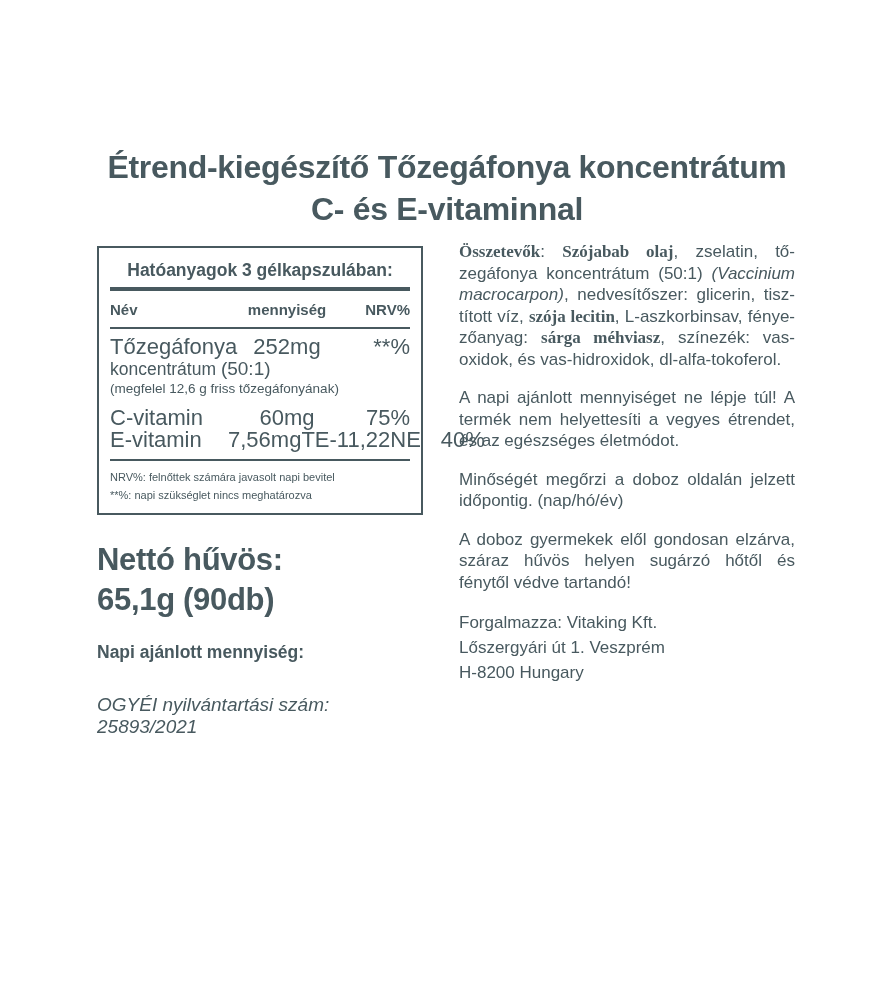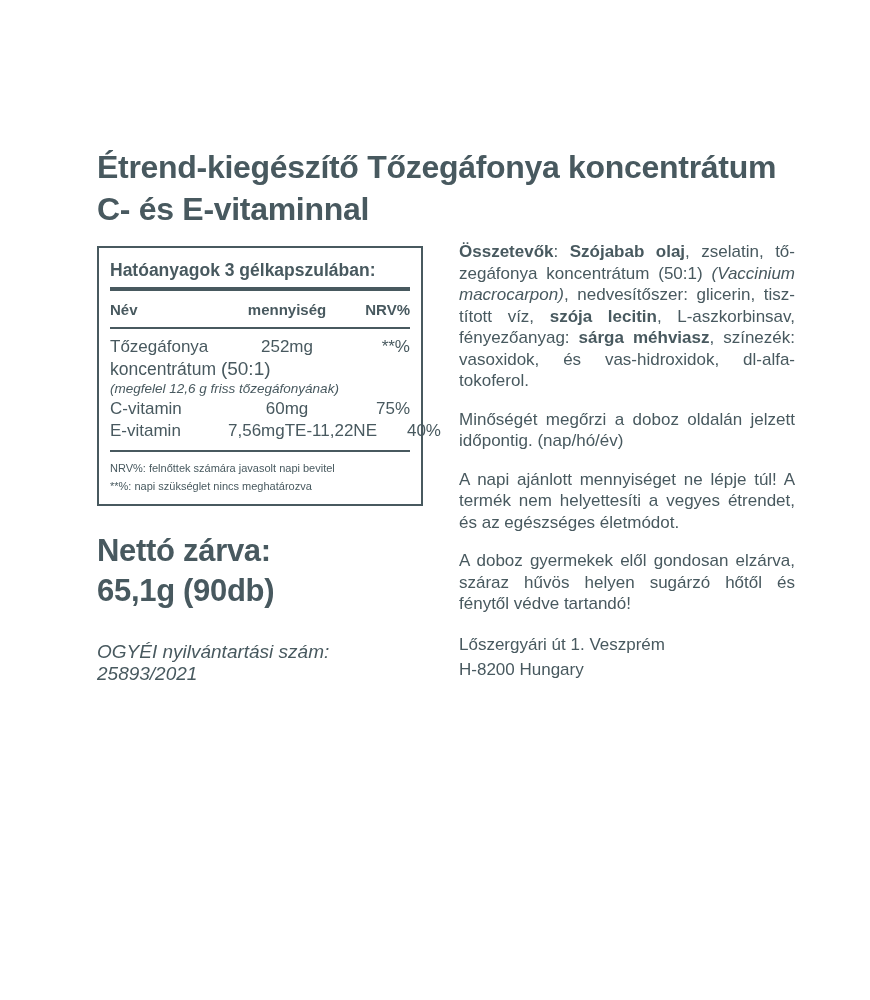--- a/index.html
+++ b/index.html
@@ -16,66 +16,68 @@
   
   .title {
     position: absolute;
     left: 97px;
     top: 146px;
     width: 700px;
     font-size: 32px;
     line-height: 42px;
     font-weight: bold;
     letter-spacing: -0.3px;
+    text-align: center;
   }
   
   .left-col {
     position: absolute;
     left: 97px;
     top: 246px;
     width: 326px;
   }
   .facts-table {
     border: 2px solid #48595f;
     padding: 10px 11px 9px 11px;
   }
   .facts-heading {
     font-size: 17.5px;
     font-weight: bold;
     line-height: 20px;
     padding-top: 2px;
+    text-align: center;
   }
   .rule-double {
     height: 2px;
     border-top: 2.5px solid #48595f;
     border-bottom: 2.5px solid #48595f;
     margin: 7px 0 6px 0;
   }
   .rule-thick {
     border-top: 2.5px solid #48595f;
   }
   .rule-a { margin: 5px 0 7px 0; }
   .rule-b { margin: 8px 0 8px 0; }
   .trow {
     display: grid;
     grid-template-columns: 118px 1fr 64px;
     align-items: baseline;
-    font-size: 17px;
+    font-size: 22px;
     line-height: 22px;
   }
   .trow.thead {
     font-size: 15px;
     font-weight: bold;
     line-height: 25px;
   }
   .amount { justify-self: center; white-space: nowrap; }
   .nrv { justify-self: end; white-space: nowrap; }
   .row-line2 { font-size: 17.5px; line-height: 21px; }
   .small { font-size: 19px; }
-  .row-subnote { font-size: 13.5px; line-height: 17px; margin-bottom: 1px; font-style: italic; }
+  .row-subnote { font-size: 13.5px; line-height: 17px; margin-bottom: 10px; }
   .footnote { font-size: 11px; line-height: 17.5px; }
   .net-weight {
     margin-top: 25px;
     font-size: 31px;
     line-height: 40px;
     font-weight: bold;
     letter-spacing: -0.3px;
   }
   .daily { margin-top: 21px; font-size: 17.5px; line-height: 23px; }
   .bold { font-weight: bold; }
@@ -88,21 +90,21 @@
     width: 336px;
     font-size: 17px;
     line-height: 21.5px;
   }
   .right-col p {
     text-align: justify;
     margin-bottom: 17px;
     hyphens: manual;
     -webkit-hyphens: manual;
   }
-  .b { font-weight: bold; }
+  .b { font-weight: bold; font-family: Liberation Serif, serif; }
   .i { font-style: italic; }
   .distributor div { line-height: 25px; }
 </style>
 </head>
 <body>
 
 <div id="canvas">
 
   <h1 class="title">Étrend-kiegészítő Tőzegáfonya koncent­rátum C- és E-vitaminnal</h1>
 
@@ -144,41 +146,43 @@
         <span class="nrv">40%</span>
       </div>
 
       <div class="rule-thick rule-b"></div>
 
       <div class="footnote">NRV%: felnőttek számára javasolt napi bevitel</div>
       <div class="footnote">**%: napi szükséglet nincs meghatározva</div>
     </div>
 
     <div class="net-weight">
-      <div>Nettó zárva:</div>
+      <div>Nettó hűvös:</div>
       <div>65,1g (90db)</div>
     </div>
 
     <div class="daily">
+      <div class="bold">Napi ajánlott mennyiség:</div>
     </div>
 
     <div class="registration">OGYÉI nyilvántartási szám: 25893/2021</div>
   </div>
 
   <div class="right-col">
 
     <p>
       <span class="b">Összetevők</span><span>: </span><span class="b">Szójabab olaj</span><span>, zselatin, tő­zegáfonya koncentrátum (50:1) </span><span class="i">(Vaccinium macrocarpon)</span><span>, nedvesítőszer: glicerin, tisz­tított víz, </span><span class="b">szója lecitin</span><span>, L-aszkorbinsav, fénye­zőanyag: </span><span class="b">sárga méhviasz</span><span>, színezék: vas­oxidok, és vas-hidroxidok, dl-alfa-tokoferol.</span>
     </p>
 
+    <p>A napi ajánlott mennyiséget ne lépje túl! A termék nem helyettesíti a vegyes étrendet, és az egészséges életmódot.</p>
+
     <p>Minőségét megőrzi a doboz oldalán jel­zett időpontig. (nap/hó/év)</p>
-
-    <p>A napi ajánlott mennyiséget ne lépje túl! A termék nem helyettesíti a vegyes étrendet, és az egészséges életmódot.</p>
 
     <p>A doboz gyermekek elől gondosan el­zárva, száraz hűvös helyen sugárzó hőtől és fénytől védve tartandó!</p>
 
     <div class="distributor">
+      <div>Forgalmazza: Vitaking Kft.</div>
       <div>Lőszergyári út 1. Veszprém</div>
       <div>H-8200 Hungary</div>
     </div>
   </div>
 
 </div>
 
 </body></html>

